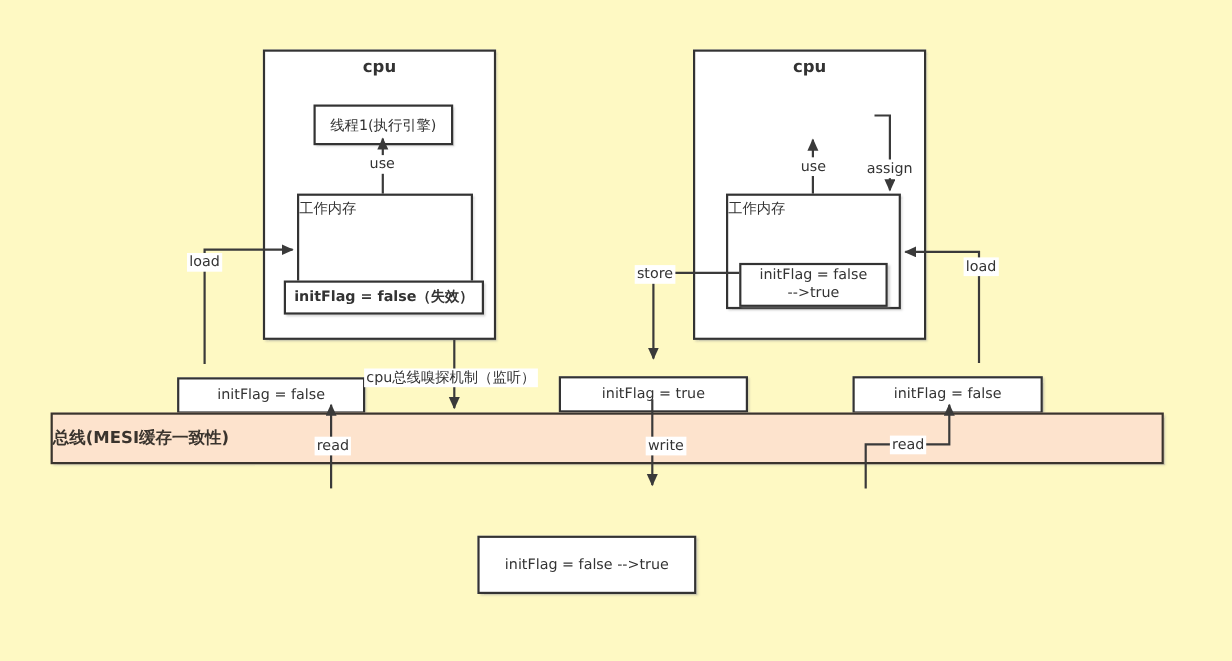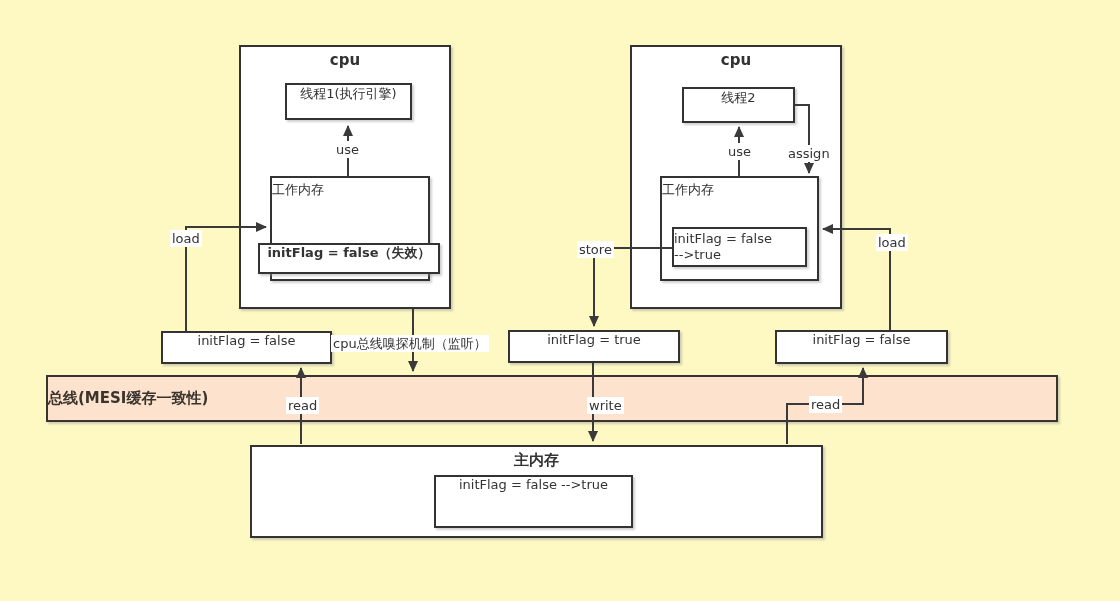--- a/index.html
+++ b/index.html
@@ -12,22 +12,23 @@
     overflow:hidden;
   }
   .box{
     position:absolute;
     background:#fff;
     border:2px solid #333;
     box-sizing:border-box;
     box-shadow:2px 2px 2px rgba(150,150,150,0.45);
   }
   .center{
-    display:flex;align-items:flex-start;justify-content:center;
+    display:flex;align-items:center;justify-content:center;
     text-align:center;
+    margin-top:12px;
   }
   .boxtitle{
     position:absolute;top:4px;left:0;right:0;
     text-align:center;font-weight:bold;font-size:15px;
   }
   .subtitle{
     position:absolute;top:3px;left:0;right:0;
     font-size:13px;
   }
   .val{font-size:13px;line-height:16px;}
@@ -65,23 +66,20 @@
   <div class="box z3" style="left:270px;top:176px;width:160px;height:105px;">
     <div class="subtitle">工作内存</div>
   </div>
   <div class="box center z4 val" style="left:258px;top:243px;width:182px;height:31px;font-weight:bold;">
     <span>initFlag = false（失效）</span>
   </div>
 
   <div class="box z2" style="left:630px;top:45px;width:212px;height:264px;">
     <div class="boxtitle">cpu</div>
   </div>
-  <div class="box center z3" style="left:682px;top:87px;width:113px;height:36px;font-size:13px;">
-    <span>线程2</span>
-  </div>
   <div class="box z3" style="left:660px;top:176px;width:159px;height:105px;">
     <div class="subtitle">工作内存</div>
   </div>
   <div class="box center z4 val" style="left:672px;top:227px;width:135px;height:40px;flex-direction:column;">
     <span>initFlag = false</span>
     <span>--&gt;true</span>
   </div>
 
   <div class="box center z2 val" style="left:161px;top:331px;width:171px;height:33px;">
     <span>initFlag = false</span>
@@ -90,23 +88,20 @@
     <span>initFlag = true</span>
   </div>
   <div class="box center z2 val" style="left:775px;top:330px;width:173px;height:34px;">
     <span>initFlag = false</span>
   </div>
 
   <div id="bus" style="left:46px;top:375px;width:1012px;height:47px;">
     <span>总线(MESI缓存一致性)</span>
   </div>
 
-  <div class="box z2" style="left:250px;top:445px;width:573px;height:93px;">
-    <div class="boxtitle">主内存</div>
-  </div>
   <div class="box center z3 val" style="left:434px;top:475px;width:199px;height:53px;">
     <span>initFlag = false --&gt;true</span>
   </div>
 
   <svg id="arrow-layer" width="1120" height="601">
     <defs>
       <marker id="ah" markerUnits="userSpaceOnUse" markerWidth="14" markerHeight="12" refX="10" refY="5" orient="auto">
         <path d="M0,0 L11,5 L0,10 Z" fill="#3a3a3a"></path>
       </marker>
     </defs>

